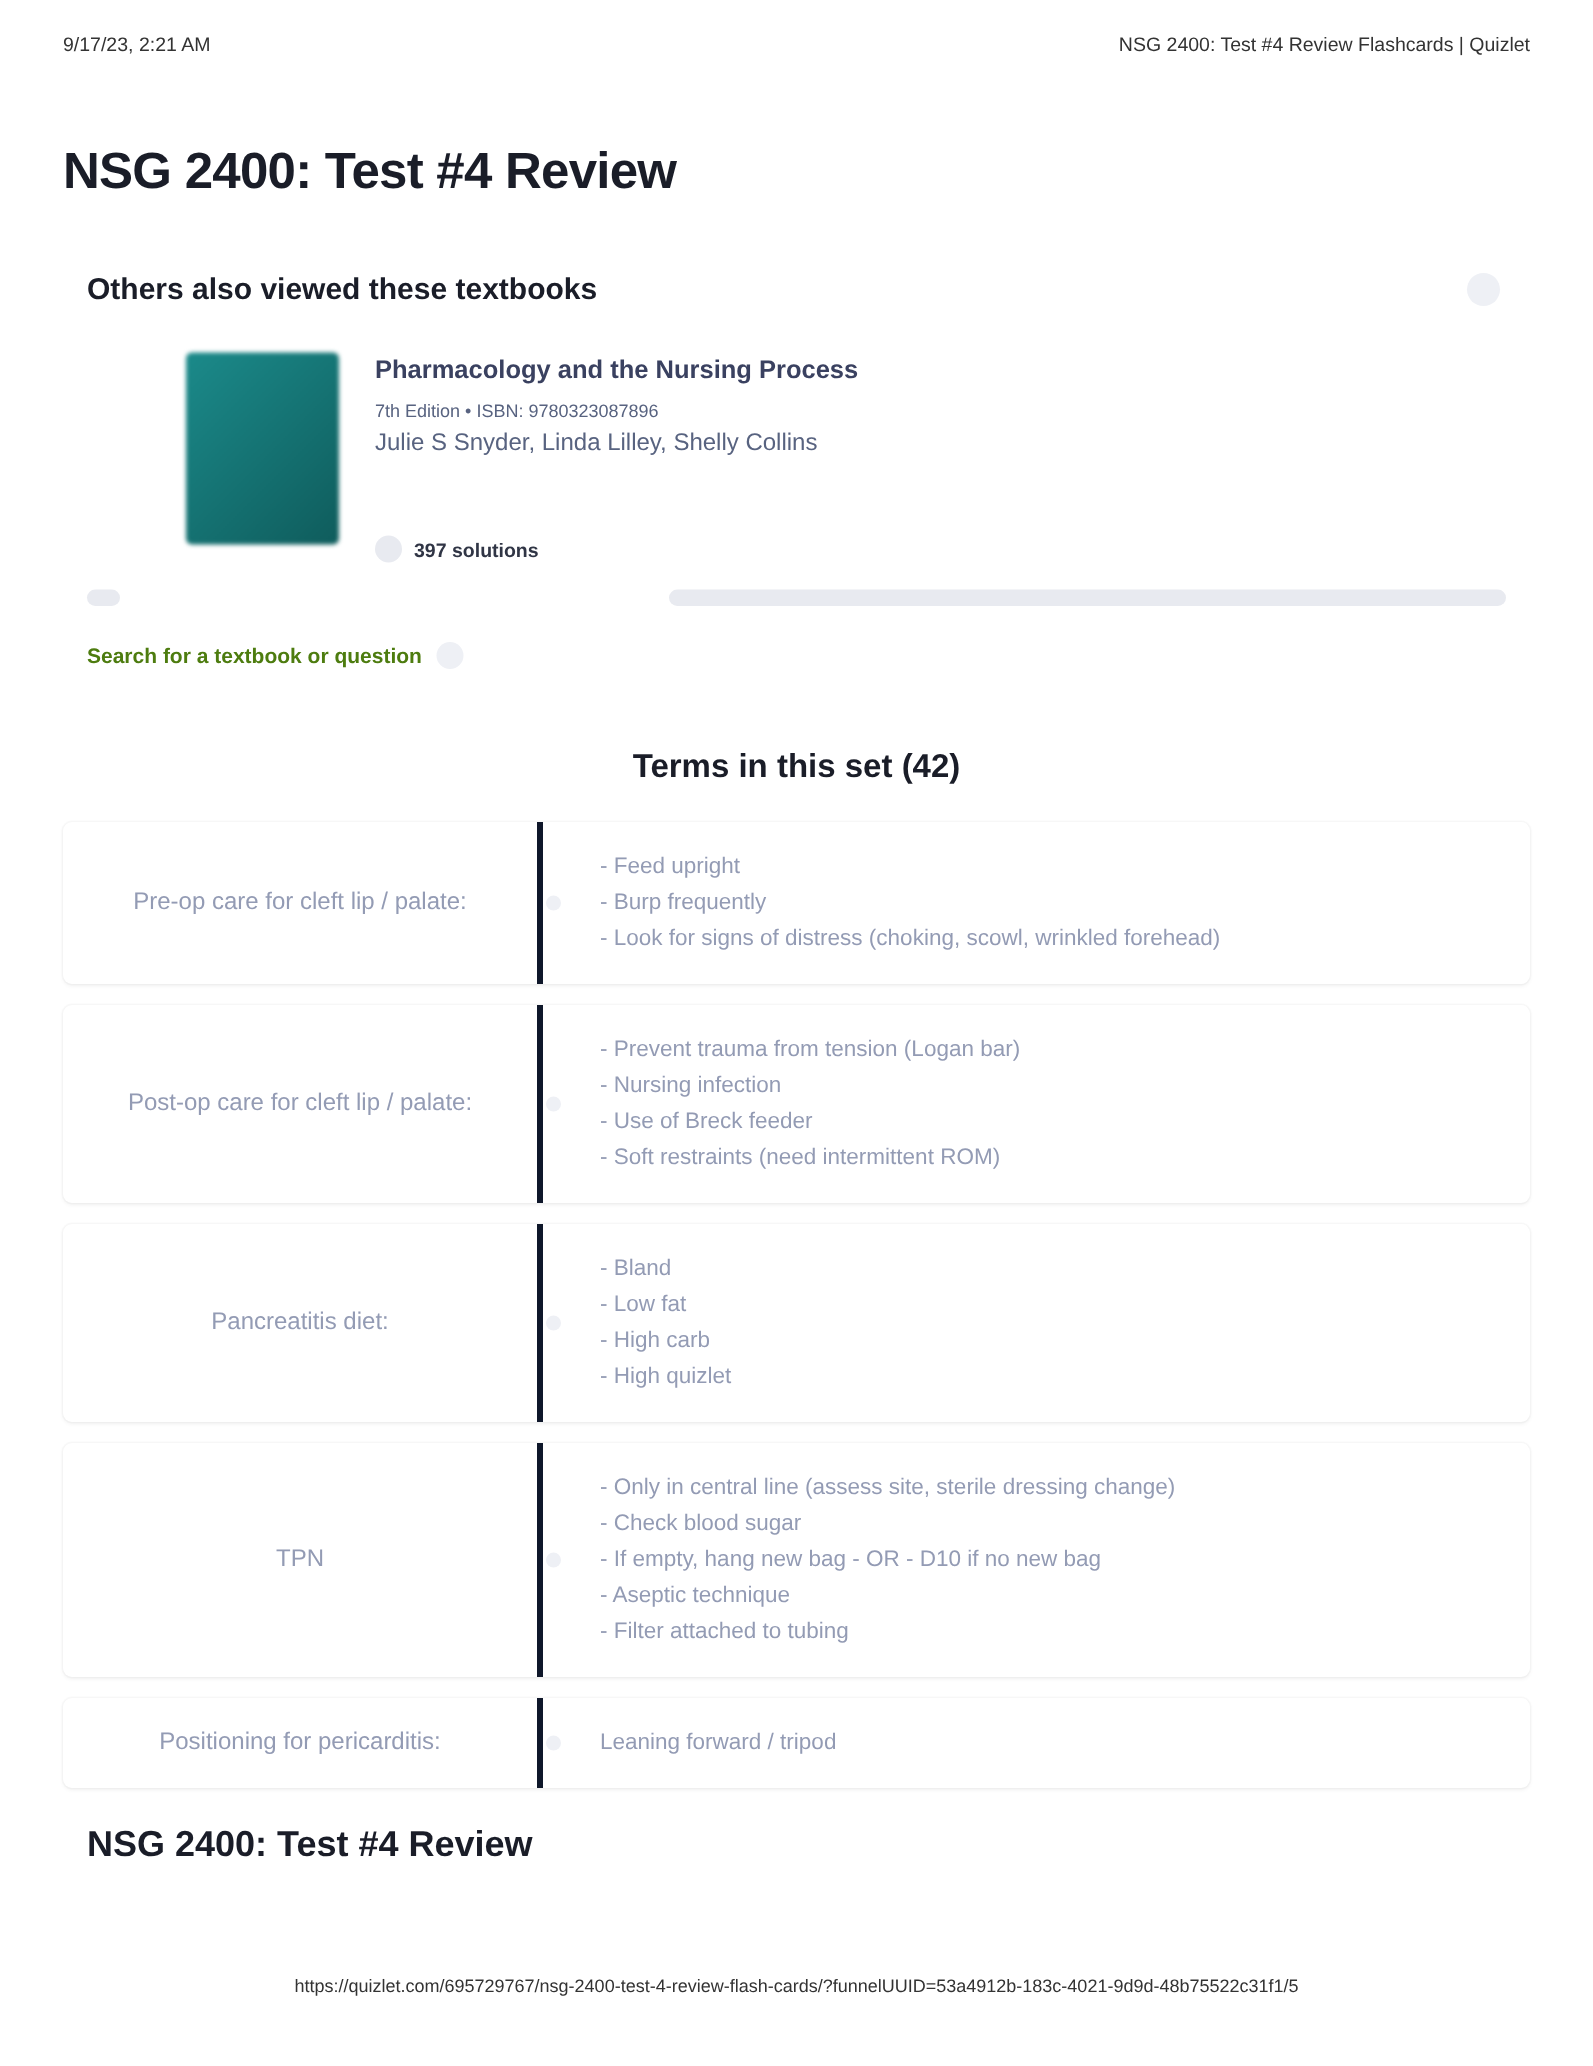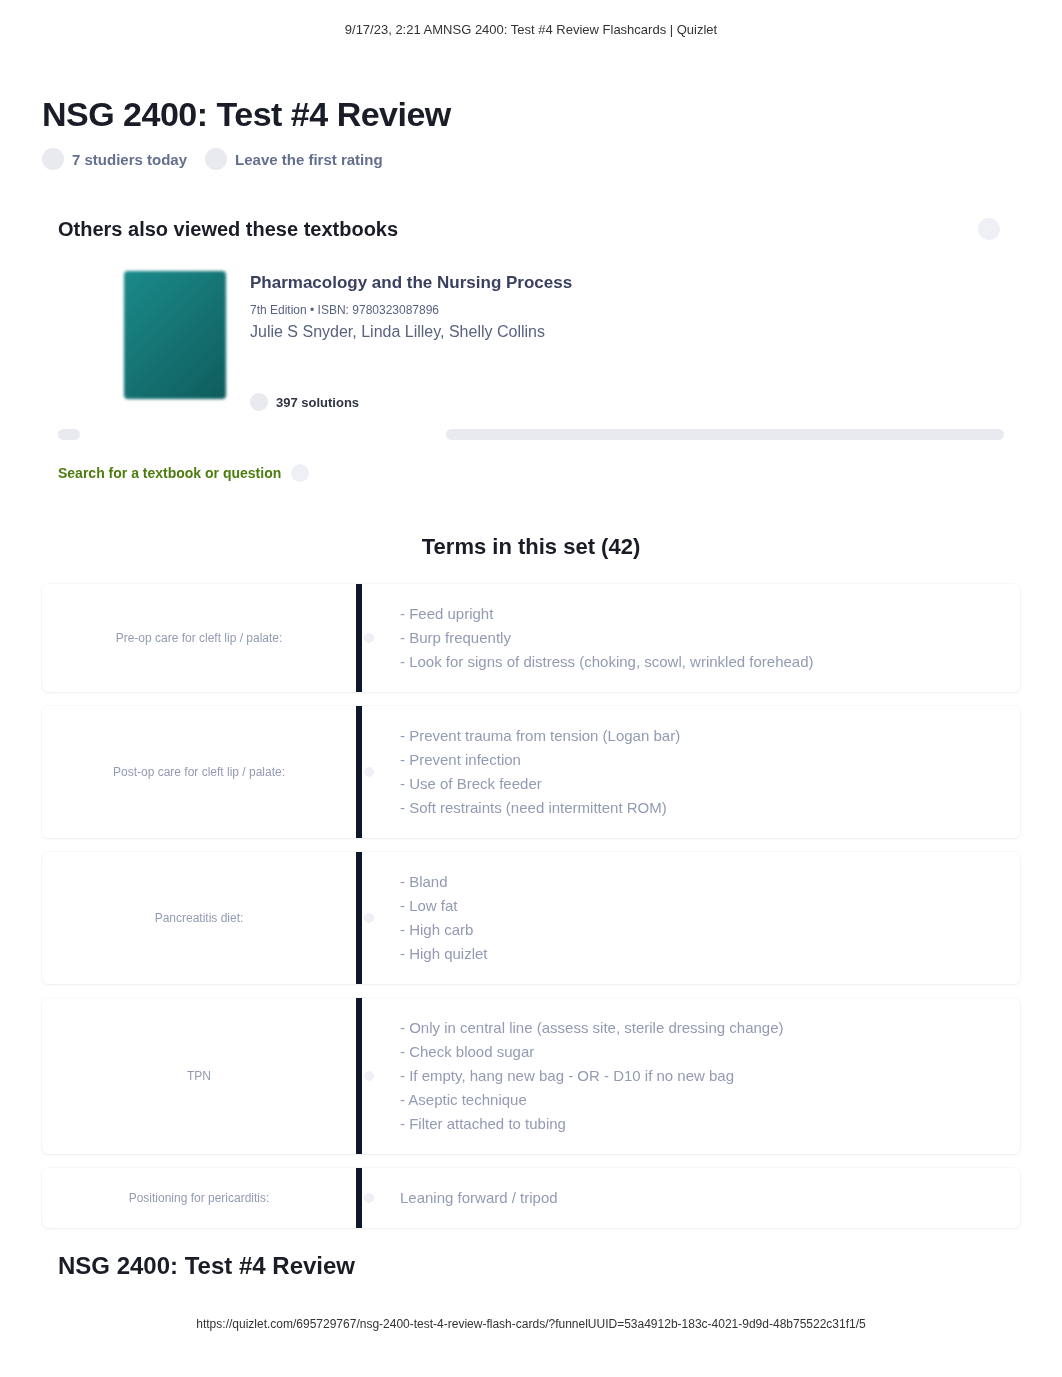--- a/index.html
+++ b/index.html
@@ -10,21 +10,21 @@
     body {
       font-family: -apple-system, BlinkMacSystemFont, "Segoe UI", Helvetica, Arial, sans-serif;
       background: #fff;
       color: #282e3e;
       width: 1062px;
       height: 1377px;
       position: relative;
     }
     .header-bar {
       display: flex;
-      justify-content: center;
+      justify-content: space-between;
       padding: 22px 42px 10px 42px;
       font-size: 13px;
       color: #333;
     }
     .main-content {
       padding: 48px 42px 0 42px;
     }
     .page-title {
       font-size: 34px;
       font-weight: 800;
@@ -175,24 +175,24 @@
       min-height: 52px;
       overflow: hidden;
     }
     .term-side {
       width: 320px;
       padding: 18px 20px;
       display: flex;
       align-items: center;
       justify-content: center;
       text-align: center;
-      font-size: 12px;
+      font-size: 16px;
       color: #939bb4;
       position: relative;
-      border-right: 6px solid #0f172a;
+      border-right: 4px solid #0f172a;
     }
     .term-marker {
       width: 14px;
       flex-shrink: 0;
       display: flex;
       align-items: center;
       justify-content: center;
     }
     .term-marker-dot {
       width: 10px;
@@ -231,30 +231,20 @@
 
 <div class="header-bar">
   <span>9/17/23, 2:21 AM</span>
   <span>NSG 2400: Test #4 Review Flashcards | Quizlet</span>
 </div>
 
 <div class="main-content">
 
   <h1 class="page-title">NSG 2400: Test #4 Review</h1>
 
-  <div class="meta-row">
-    <div class="meta-item">
-      <span class="icon-circle"></span>
-      <span>7 studiers today</span>
-    </div>
-    <div class="meta-item">
-      <span class="icon-circle"></span>
-      <span>Leave the first rating</span>
-    </div>
-  </div>
 
   <div class="textbooks-section">
     <h2 class="section-heading">Others also viewed these textbooks</h2>
     <span class="close-dot"></span>
 
     <div class="textbook-card">
       <div class="textbook-thumb"></div>
       <div class="textbook-info">
         <div class="textbook-title">Pharmacology and the Nursing Process</div>
         <div class="textbook-meta">
@@ -297,21 +287,21 @@
         </div>
     </div>
 
     <div class="term-card">
       <div class="term-side">Post-op care for cleft lip / palate:</div>
       <div class="term-marker">
           <span class="term-marker-dot"></span>
         </div>
       <div class="def-side">
           <div>- Prevent trauma from tension (Logan bar)</div>
-          <div>- Prevent infection</div>
+          <div>- Nursing infection</div>
           <div>- Use of Breck feeder</div>
           <div>- Soft restraints (need intermittent ROM)</div>
         </div>
     </div>
 
     <div class="term-card">
       <div class="term-side">Pancreatitis diet:</div>
       <div class="term-marker">
           <span class="term-marker-dot"></span>
         </div>

